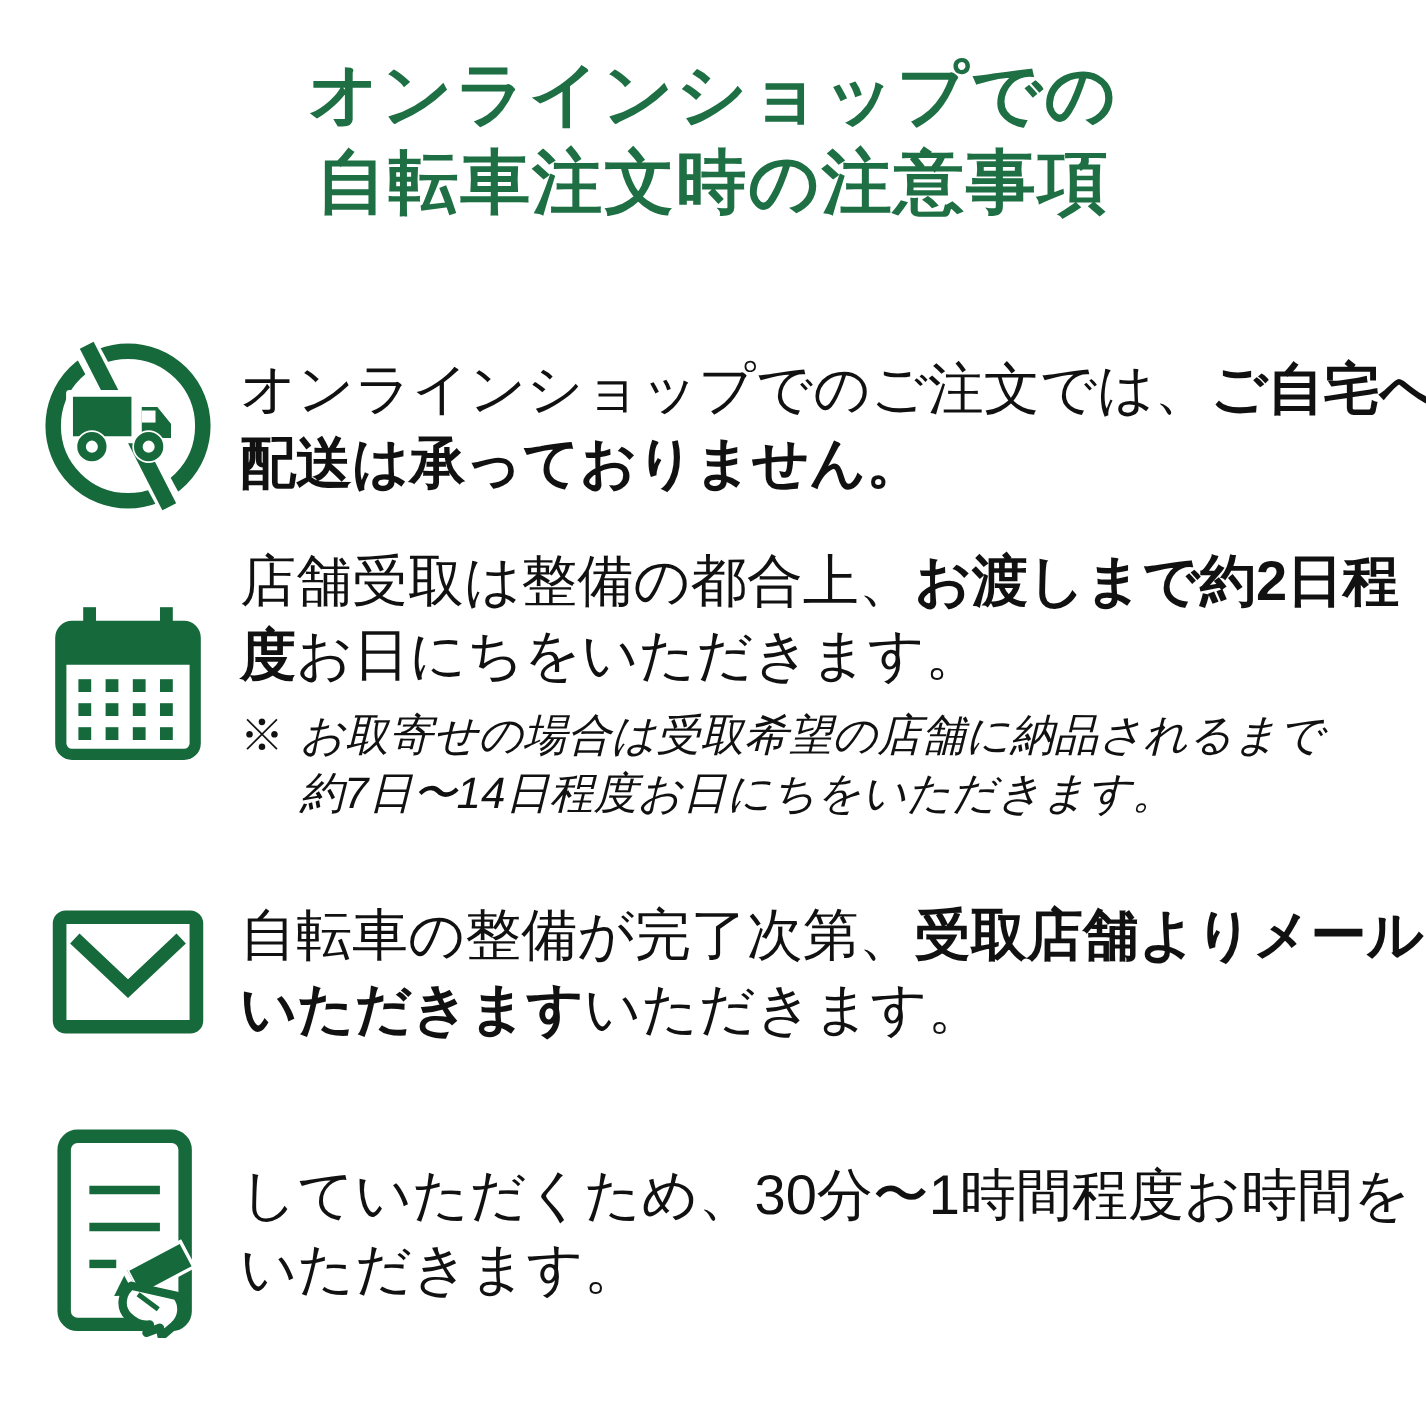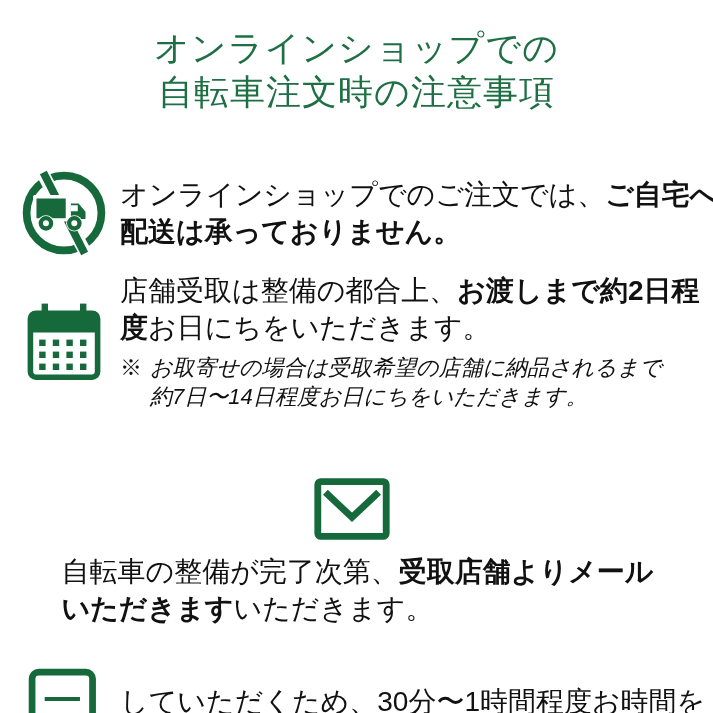--- a/index.html
+++ b/index.html
@@ -12,30 +12,30 @@
   :root {
     --green: #15693a;
     --title-green: #1e7044;
     --ink: #111111;
   }
   h1.title {
     margin: 26px 0 0 0;
     text-align: center;
     font-size: 35px;
     line-height: 44px;
-    font-weight: 400;
+    font-weight: 700;
     color: var(--title-green);
     letter-spacing: 1px;
   }
   h1.title span { display: block; }
   .rows { padding: 0 18px 0 20px; }
   .row { display: flex; align-items: center; }
   .row.r1 { margin-top: 56px; }
   .row.r2 { margin-top: 16px; }
-  .row.r3 { margin-top: 54px; flex-direction: column; }
+  .row.r3 { margin-top: 38px; }
   .row.r4 { margin-top: 40px; }
   .icon-box {
     flex: 0 0 88px; width: 88px;
     display: flex; align-items: center; justify-content: center;
     margin-right: 12px;
   }
   .text { flex: 1 1 auto; }
   .tline {
     font-size: 28px;
     line-height: 37px;

